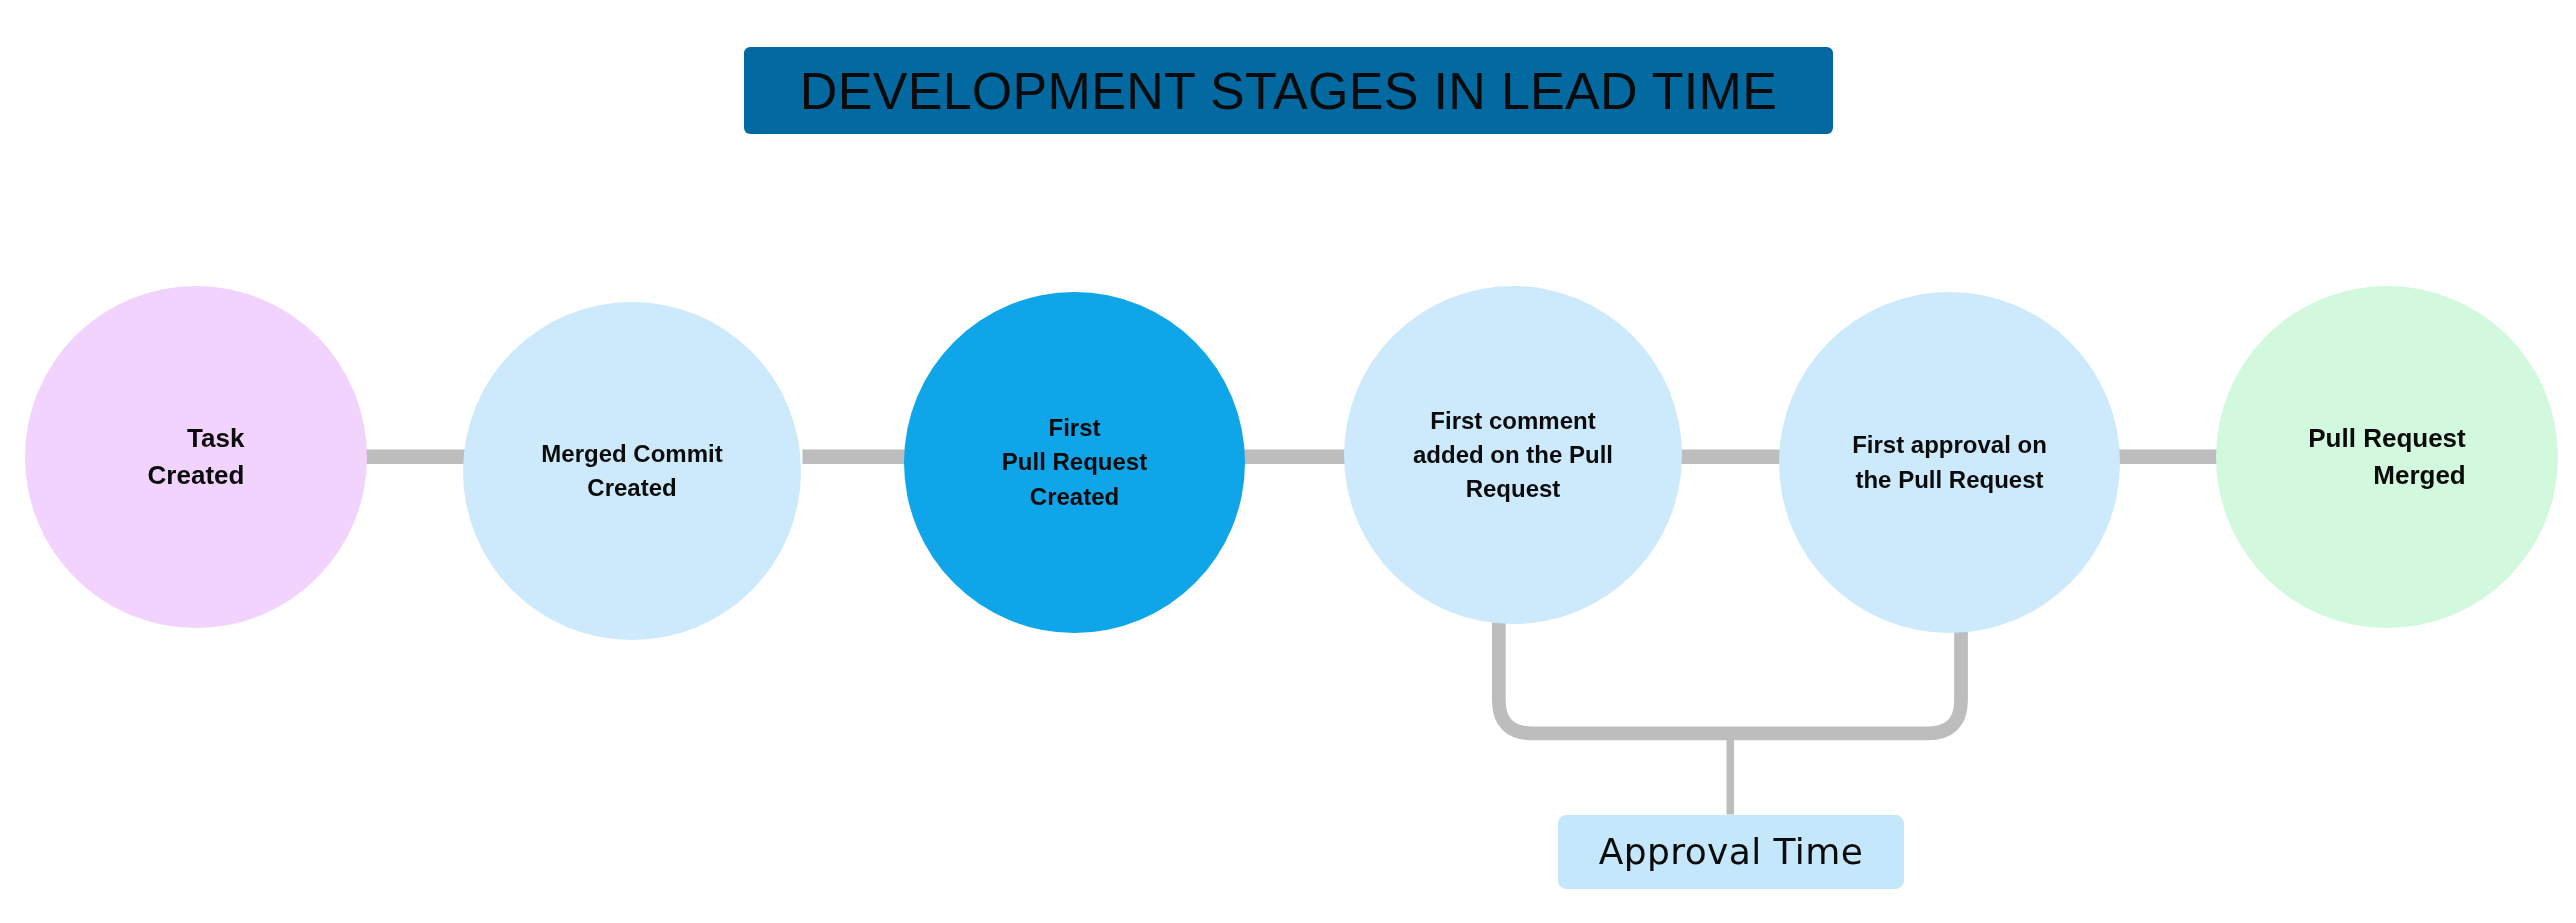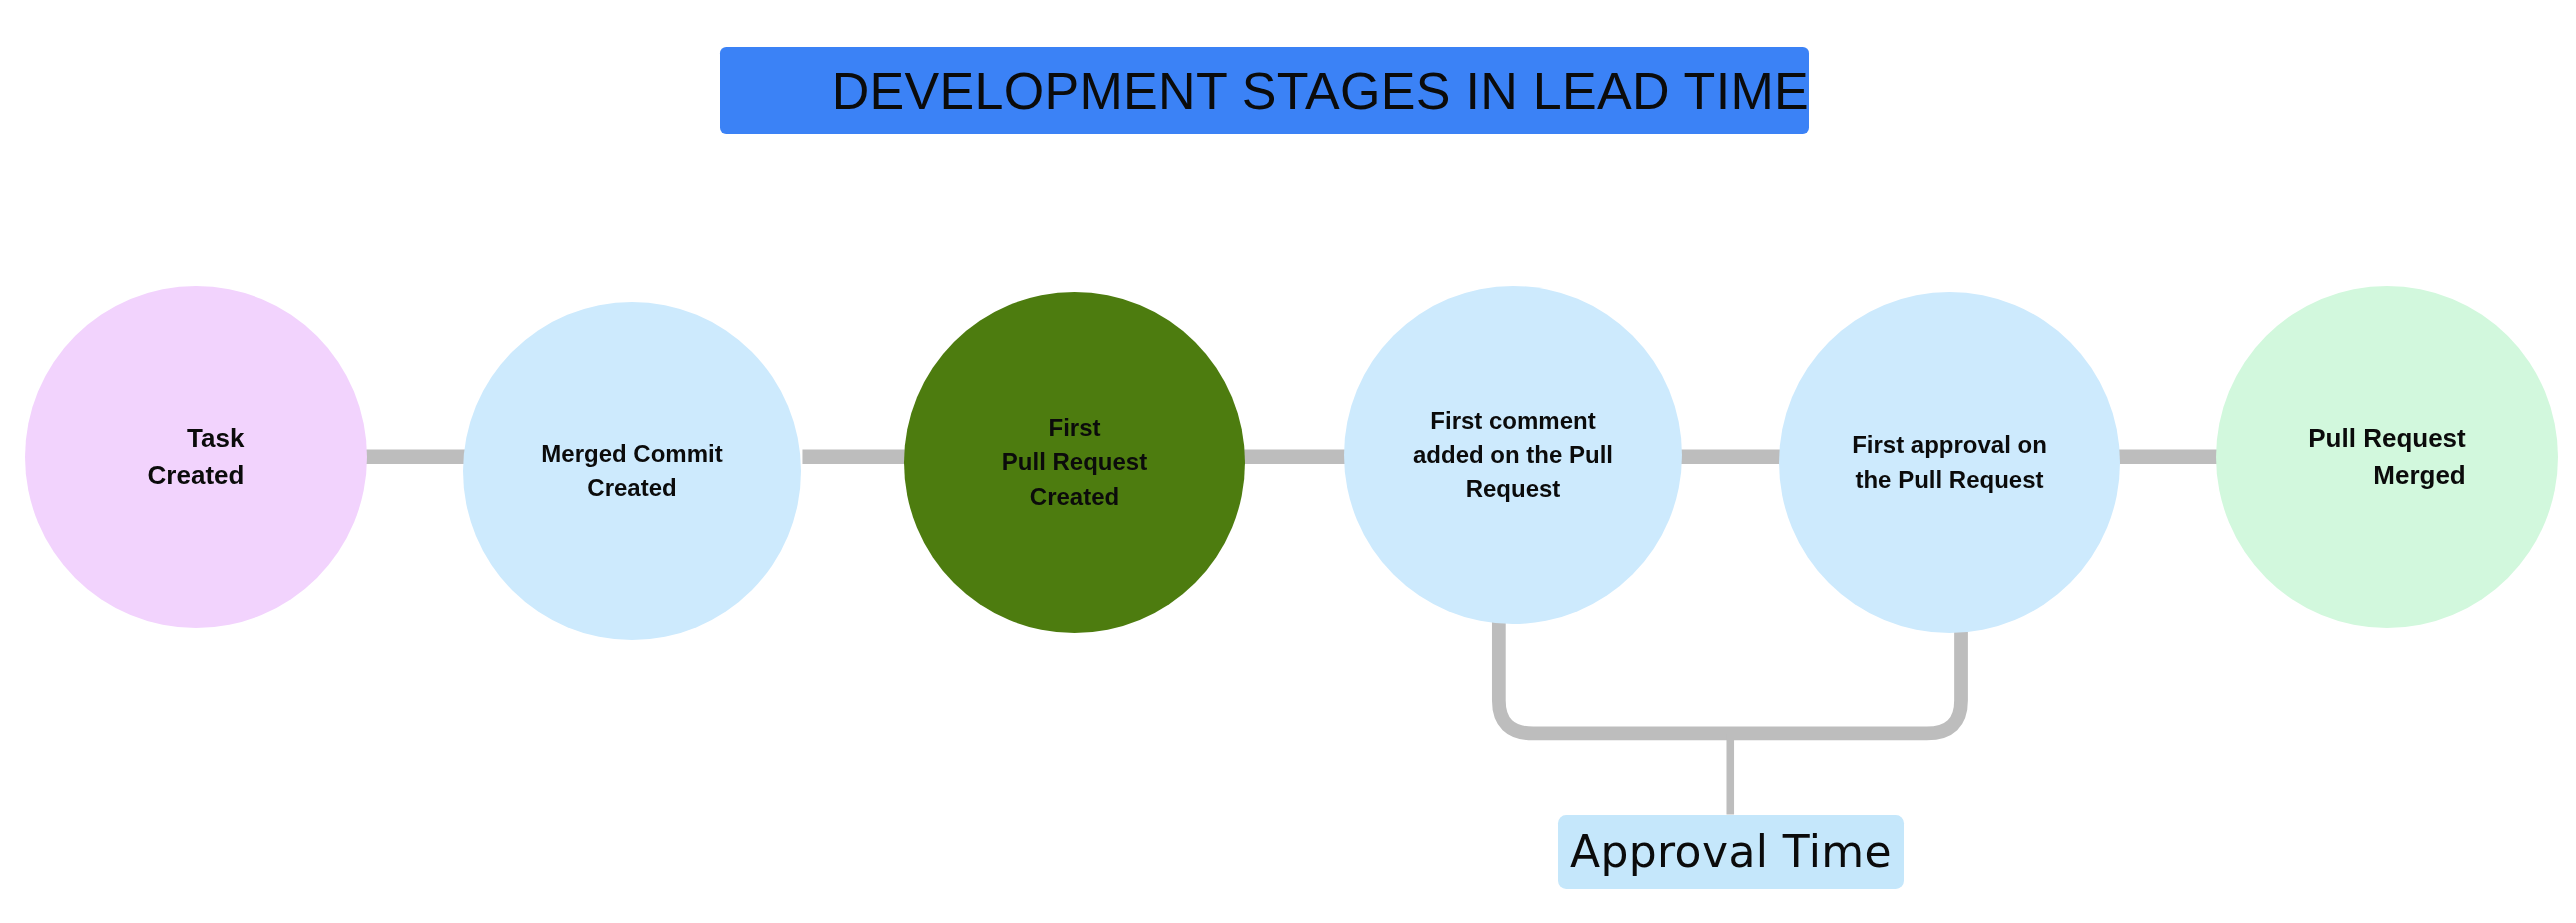--- a/index.html
+++ b/index.html
@@ -17,29 +17,29 @@
     position: relative;
     width: 2576px;
     height: 923px;
     background: #ffffff;
     overflow: hidden;
   }
 
   
   .title-banner {
     position: absolute;
-    left: 720px;
+    left: 744px;
     top: 47px;
     width: 1089px;
     height: 87px;
-    background: #3b82f6;
+    background: #0369a1;
     border-radius: 6.2px;
     display: flex;
     align-items: center;
-    justify-content: flex-end;
+    justify-content: center;
     box-sizing: border-box;
   }
   .title-text {
     font-family: "Liberation Sans", sans-serif;
     font-size: 52px;
     font-weight: 400;
     color: #0b0b0b;
     letter-spacing: 0.3px;
     white-space: nowrap;
     line-height: 1;
@@ -81,21 +81,21 @@
     position: absolute;
     background: #c5e7fb;
     border-radius: 8.2px;
     display: flex;
     align-items: center;
     justify-content: center;
     box-sizing: border-box;
   }
   .time-pill-text {
     font-family: "DejaVu Sans", sans-serif;
-    font-size: 44px;
+    font-size: 36px;
     font-weight: 400;
     color: #0b0b0b;
     letter-spacing: 0.4px;
     white-space: nowrap;
     line-height: 1;
   }
 </style>
 </head>
 <body>
 
@@ -123,21 +123,21 @@
   <div class="stage" style="left:25px; top:286px; width:342px; height:342px; background:#f2d3fd;">
     <span class="stage-label sz-lg">Task
 Created</span>
   </div>
 
   <div class="stage" style="left:463px; top:302px; width:338px; height:338px; background:#cdeafd;">
     <span class="stage-label sz-md">Merged Commit
 Created</span>
   </div>
 
-  <div class="stage" style="left:904px; top:292px; width:341px; height:341px; background:#4d7c0f;">
+  <div class="stage" style="left:904px; top:292px; width:341px; height:341px; background:#0ea5e9;">
     <span class="stage-label sz-md">First
 Pull Request
 Created</span>
   </div>
 
   <div class="stage" style="left:1779px; top:292px; width:341px; height:341px; background:#cdeafd;">
     <span class="stage-label sz-md">First approval on
 the Pull Request</span>
   </div>
 

